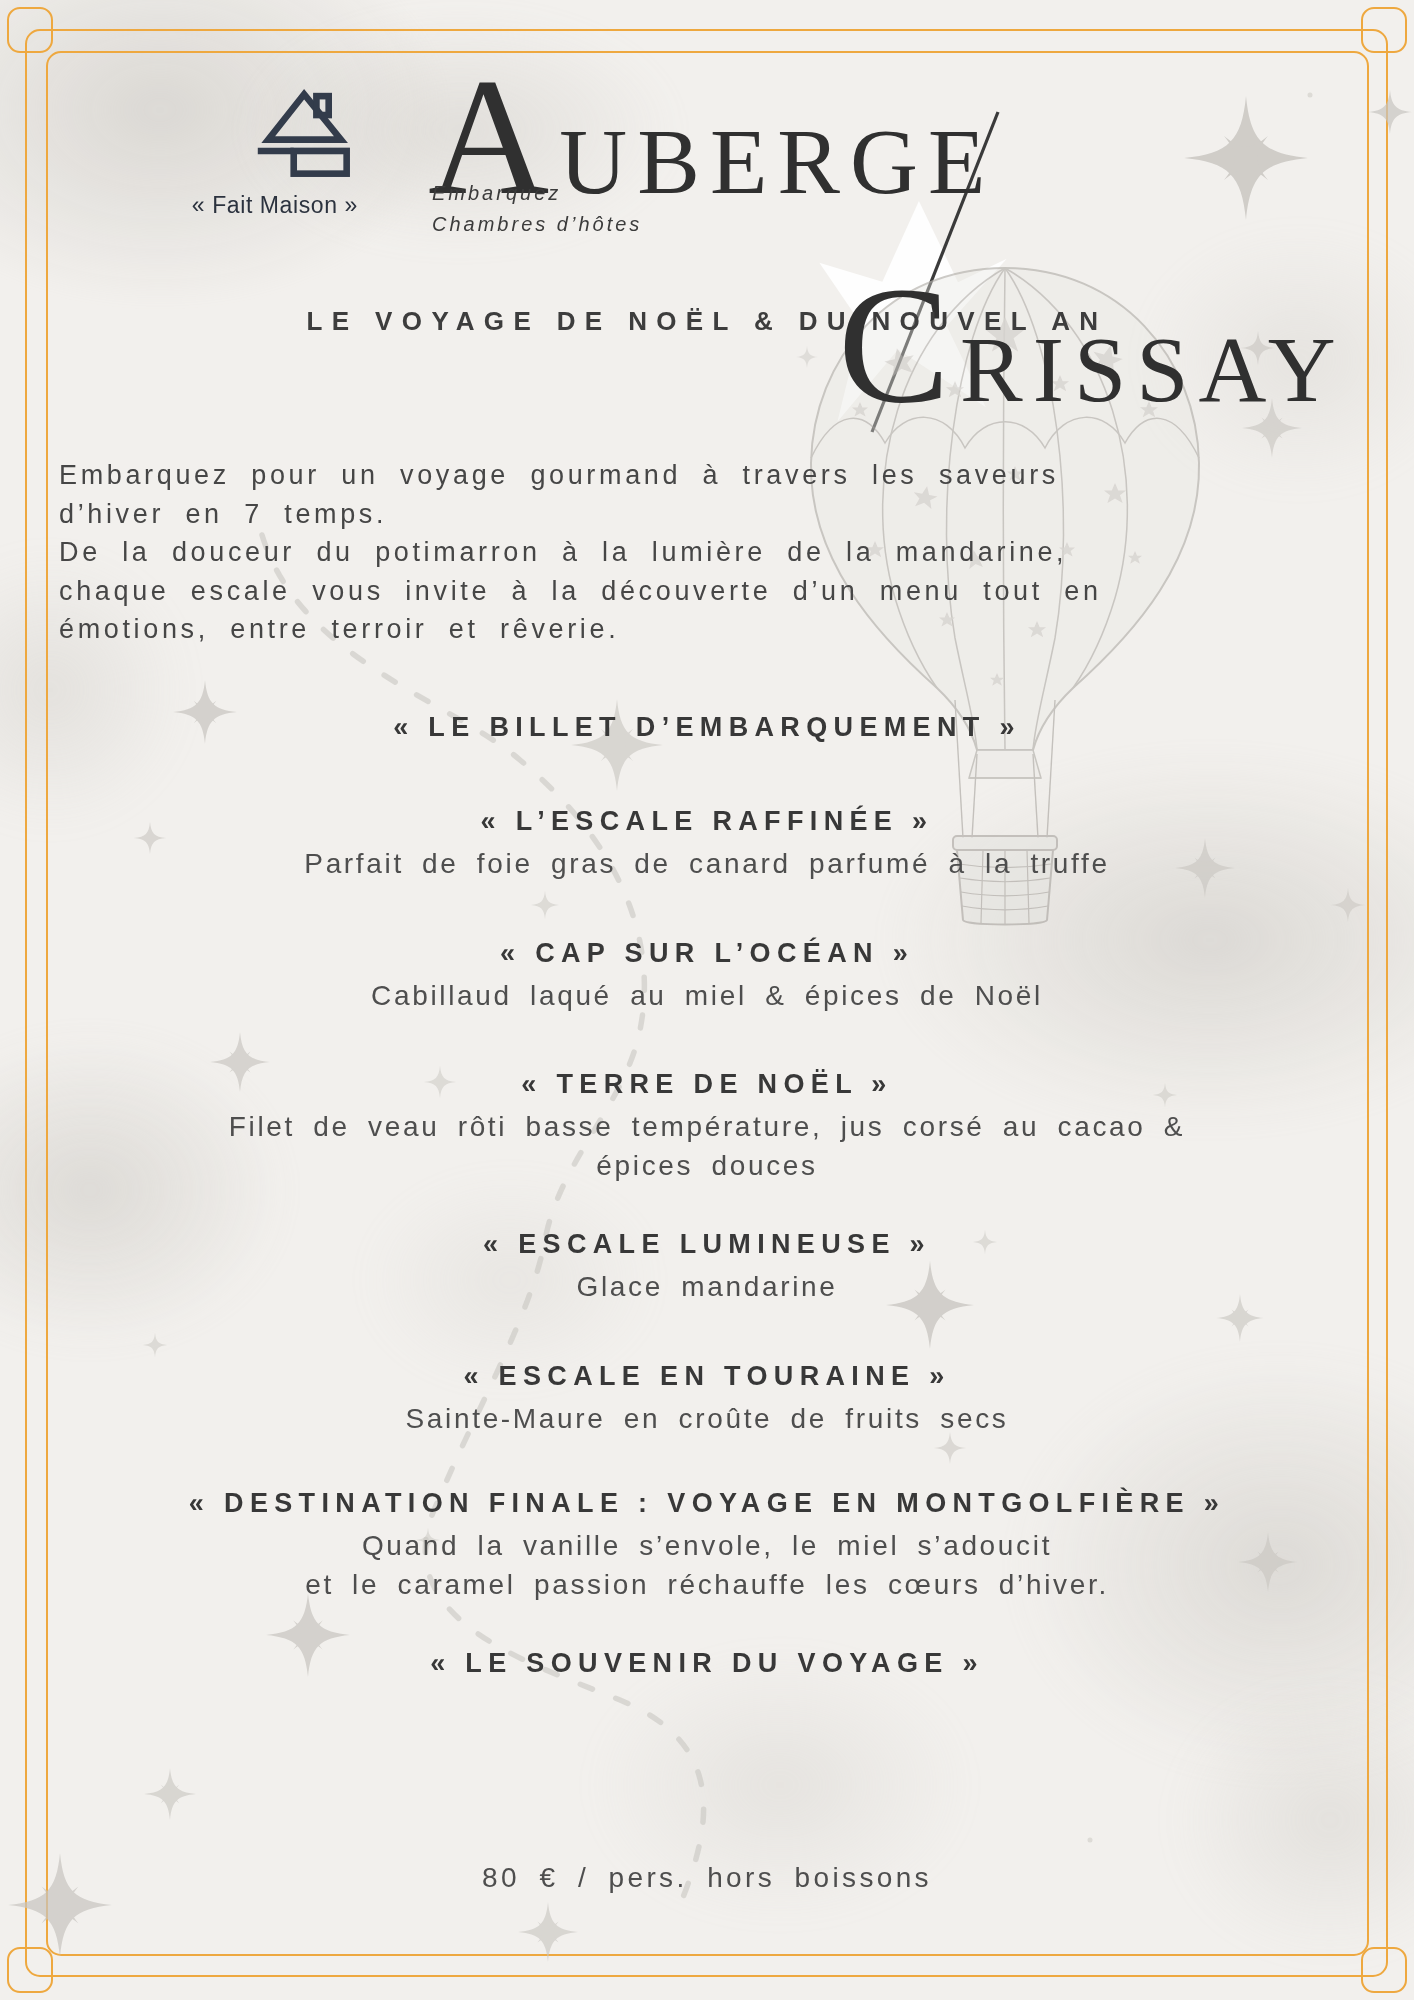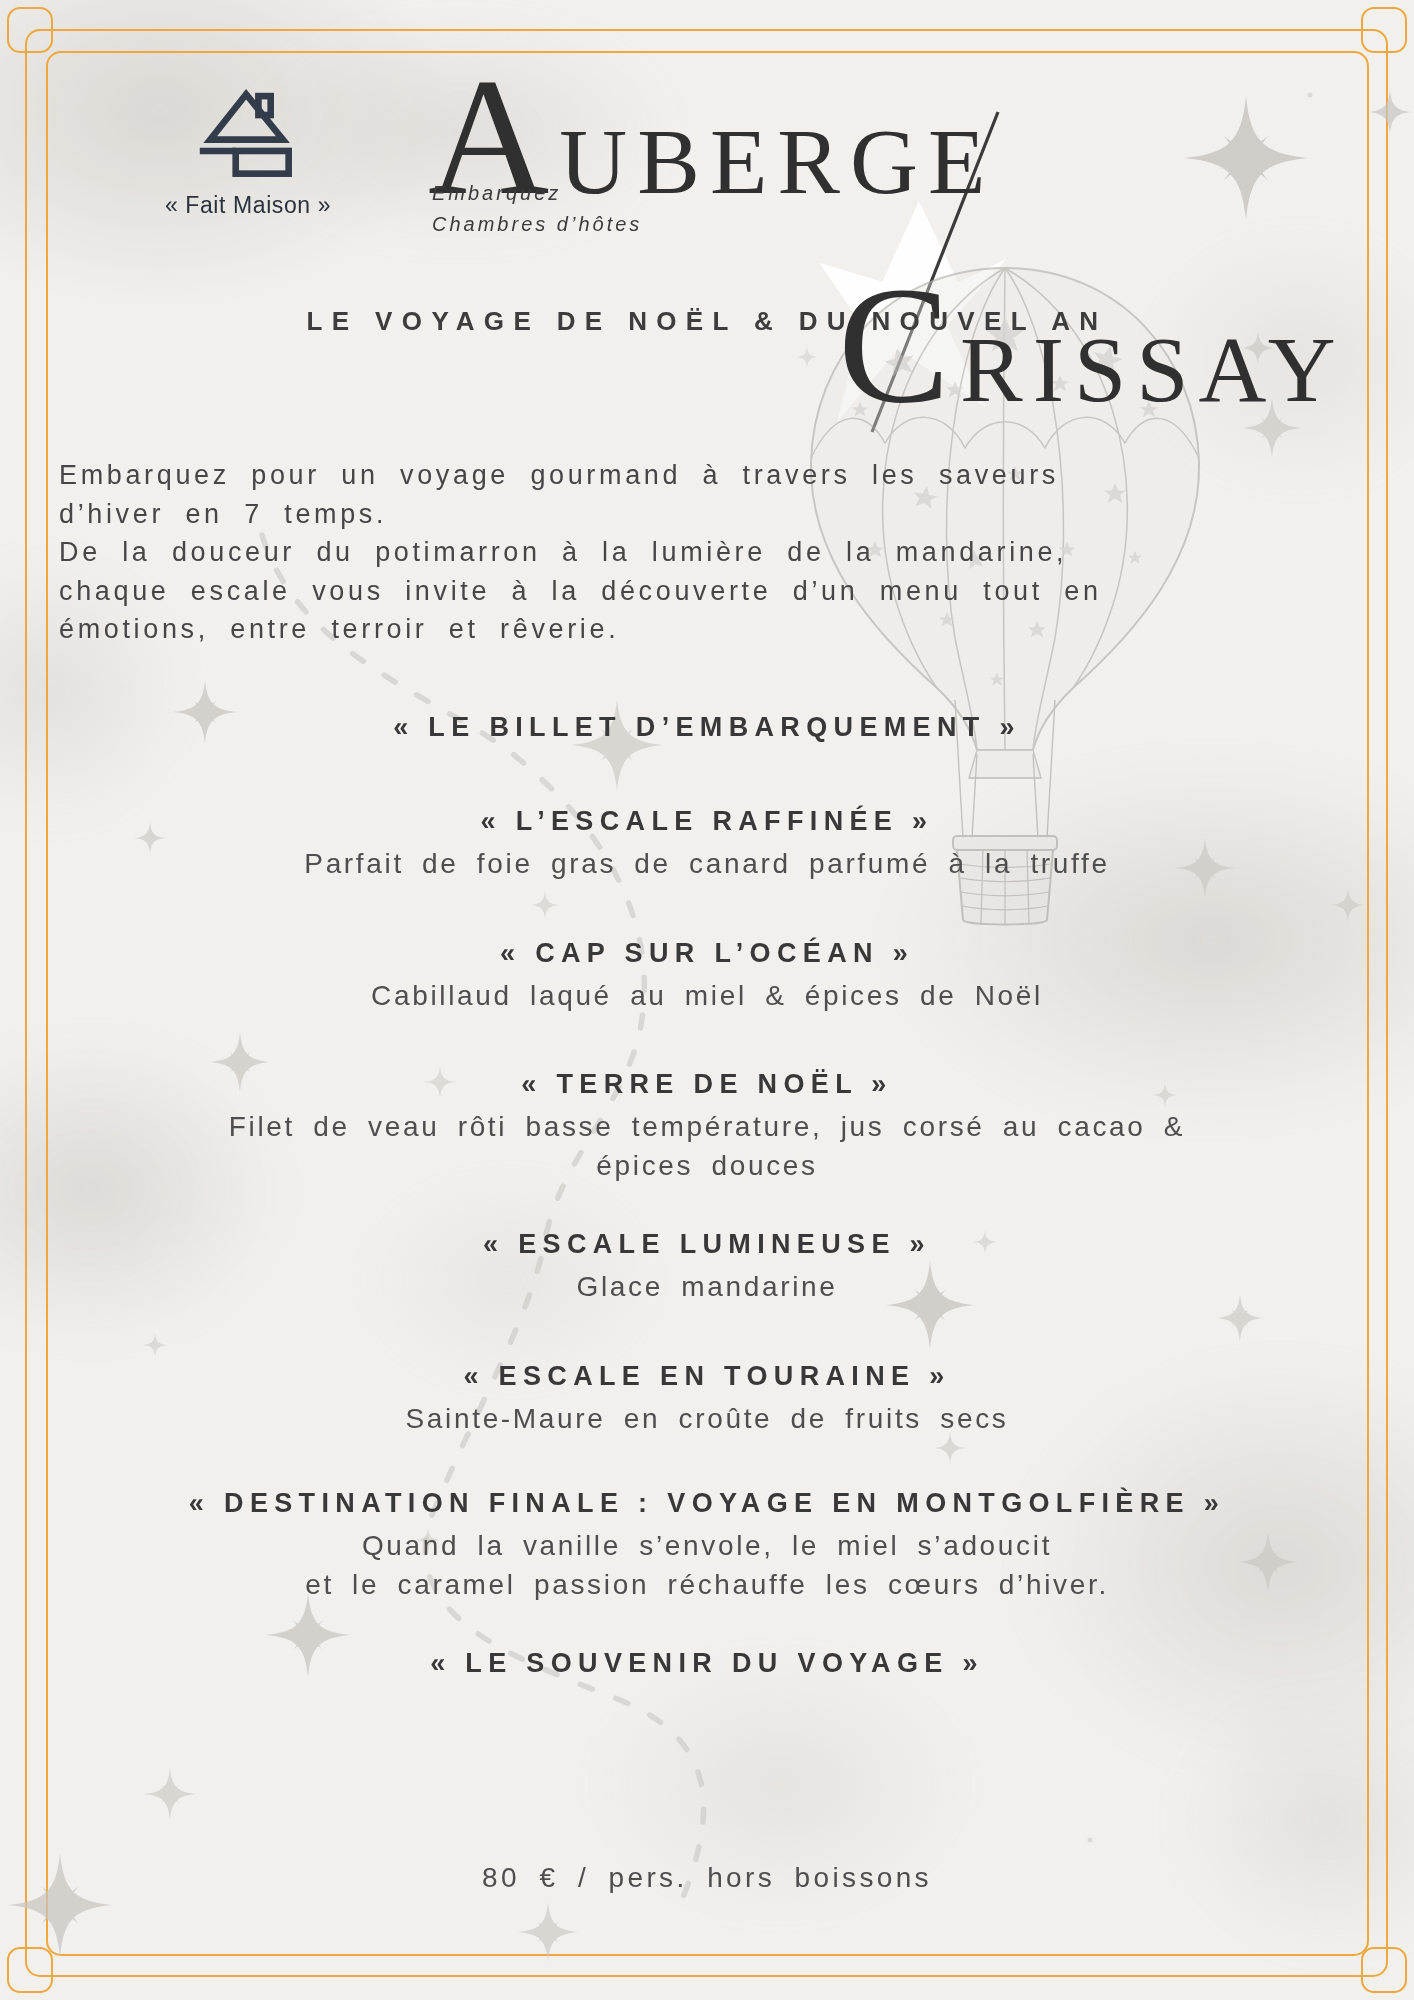--- a/index.html
+++ b/index.html
@@ -7,21 +7,21 @@
         background:#f2f0ed;font-family:"Liberation Sans","DejaVu Sans",sans-serif;}
 
   
   .cloud{position:absolute;border-radius:50%;
          background:radial-gradient(closest-side,rgba(197,194,188,0.55),rgba(197,194,188,0));
          filter:blur(16px);pointer-events:none;}
 
   .decor{position:absolute;left:0;top:0;z-index:1;}
 
   
-  .fait-maison{position:absolute;left:138px;top:86px;width:220px;text-align:center;z-index:3;}
+  .fait-maison{position:absolute;left:138px;top:86px;width:220px;text-align:right;z-index:3;}
   .fm-label{margin-top:8px;font-size:23px;font-weight:500;letter-spacing:0.6px;color:#2b323e;}
 
   .logo{position:absolute;left:0;top:0;width:1292px;height:520px;z-index:3;
         font-family:"Liberation Serif","DejaVu Serif",serif;color:#303030;pointer-events:none;}
   .logo-auberge{position:absolute;left:428px;top:40px;letter-spacing:10px;white-space:nowrap;}
   .logo-crissay{position:absolute;left:838px;top:248px;letter-spacing:10px;white-space:nowrap;}
   .logo-initial{font-size:168px;}
   .logo-rest{font-size:94px;}
   .logo-sub{position:absolute;left:432px;top:178px;font-family:"Liberation Sans","DejaVu Sans",sans-serif;
             font-style:italic;font-size:20px;letter-spacing:3px;line-height:31px;color:#3b3b3b;}

